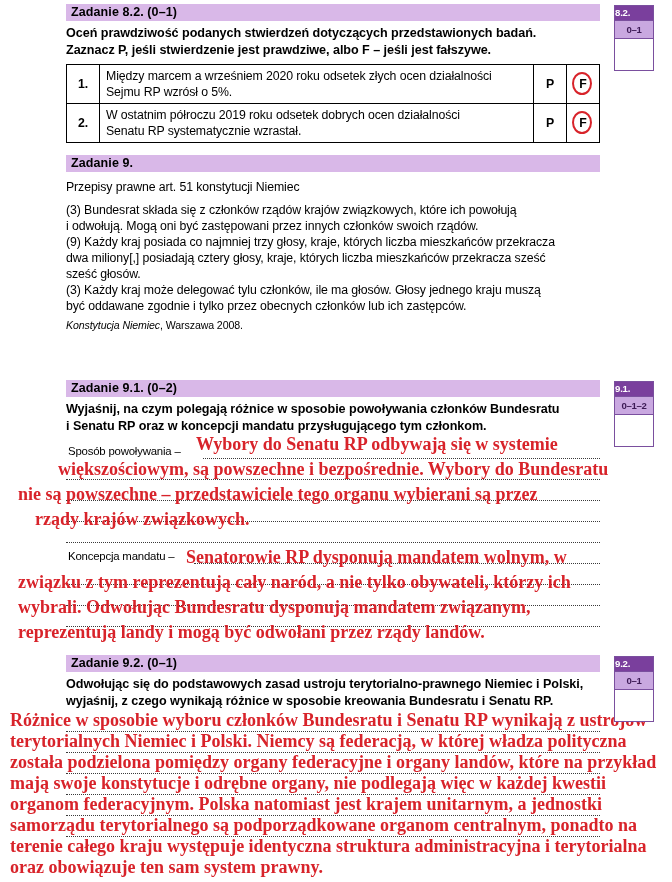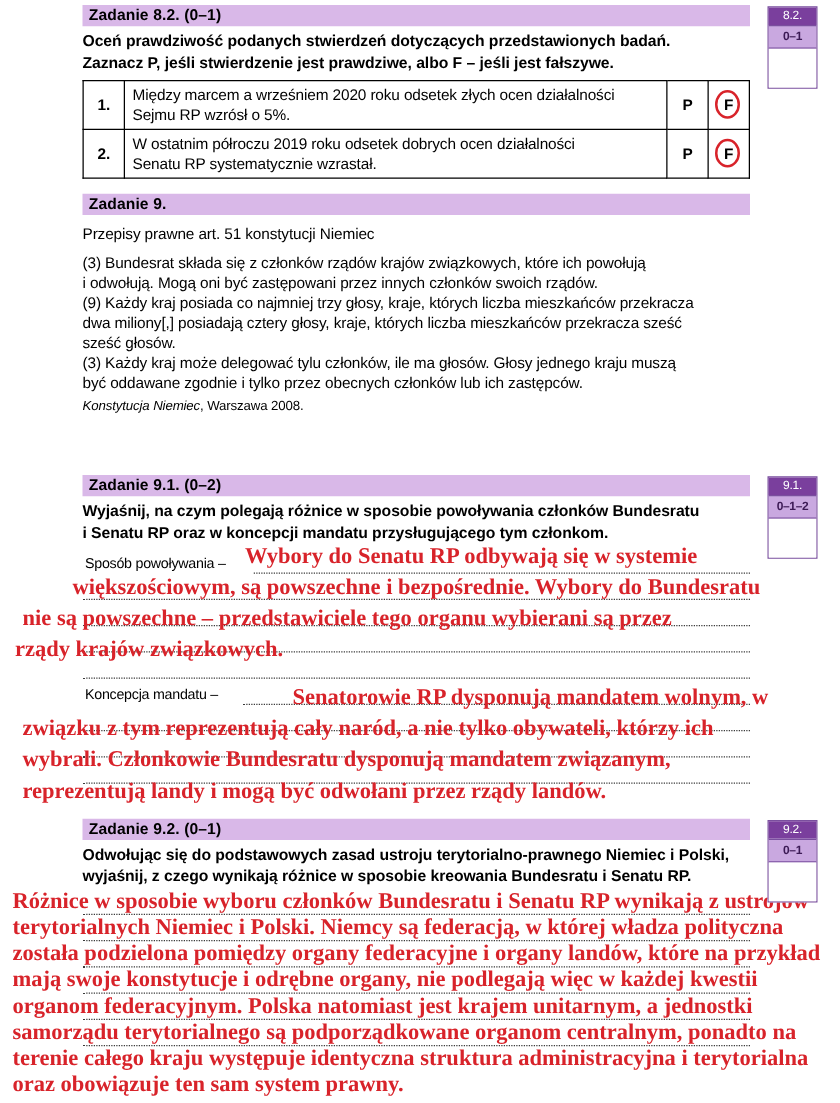--- a/index.html
+++ b/index.html
@@ -158,22 +158,22 @@
     width: 40px;
     border: 1.3px solid #7a4f9e;
     box-sizing: border-box;
     background: #ffffff;
     z-index: 6;
   }
   .score .s-head {
     background: #7a3f9d;
     color: #ffffff;
     font-size: 9.6px;
-    font-weight: normal;
-    text-align: center;
+    font-weight: bold;
+    text-align: left;
     line-height: 14px;
     height: 14px;
     letter-spacing: -0.2px;
   }
   .score .s-range {
     background: #c9a8e0;
     color: #3c1a55;
     font-size: 9.6px;
     font-weight: bold;
     text-align: center;
@@ -291,25 +291,25 @@
 
   <div class="score" style="left:614px; top:381px;">
     <div class="s-head">9.1.</div>
     <div class="s-range">0–1–2</div>
     <div class="s-blank"></div>
   </div>
 
   <div class="hand hand-l" style="left:196px; top:434px;">Wybory do Senatu RP odbywają się w systemie</div>
   <div class="hand hand-l" style="left:18px; top:459px;margin-left:40px;">większościowym, są powszechne i bezpośrednie. Wybory do Bundesratu</div>
   <div class="hand hand-l" style="left:18px; top:484px;">nie są powszechne – przedstawiciele tego organu wybierani są przez</div>
-  <div class="hand hand-l" style="left:12px; top:509px;font-family:Liberation Serif, serif;">rządy krajów związkowych.</div>
-
-  <div class="hand hand-l" style="left:186px; top:547px;margin-left:48px;">Senatorowie RP dysponują mandatem wolnym, w</div>
+  <div class="hand hand-l" style="left:35px; top:509px;font-family:Liberation Serif, serif;">rządy krajów związkowych.</div>
+
+  <div class="hand hand-l" style="left:186px; top:547px;">Senatorowie RP dysponują mandatem wolnym, w</div>
   <div class="hand hand-l" style="left:18px; top:572px;">związku z tym reprezentują cały naród, a nie tylko obywateli, którzy ich</div>
-  <div class="hand hand-l" style="left:18px; top:597px;">wybrali. Członkowie Bundesratu dysponują mandatem związanym,</div>
+  <div class="hand hand-l" style="left:18px; top:597px;">wybrali. Odwołując Bundesratu dysponują mandatem związanym,</div>
   <div class="hand hand-l" style="left:18px; top:622px;">reprezentują landy i mogą być odwołani przez rządy landów.</div>
 
   <div class="col" style="top:655px;">
     <div class="task-bar">Zadanie 9.2. (0–1)</div>
     <div class="instr">
       <div>Odwołując się do podstawowych zasad ustroju terytorialno-prawnego Niemiec i Polski,</div>
       <div>wyjaśnij, z czego wynikają różnice w sposobie kreowania Bundesratu i Senatu RP.</div>
     </div>
     <div style="height:5px;"></div>
     <div class="ansline">

